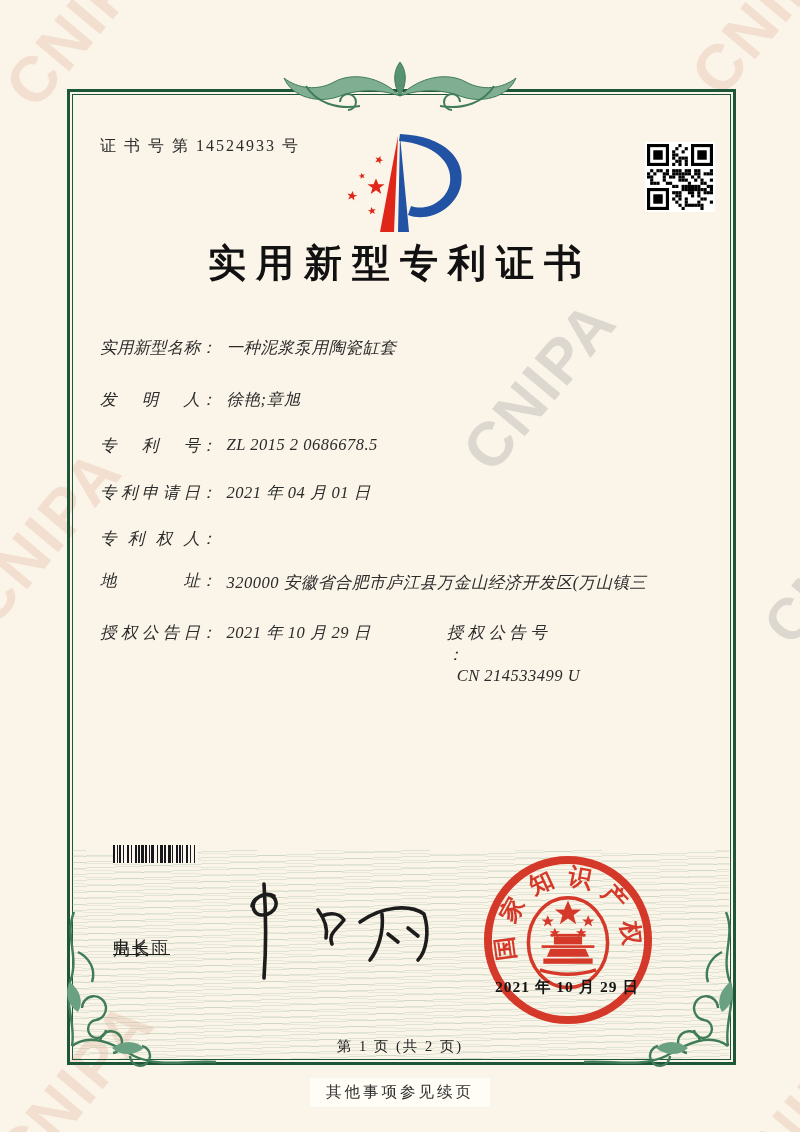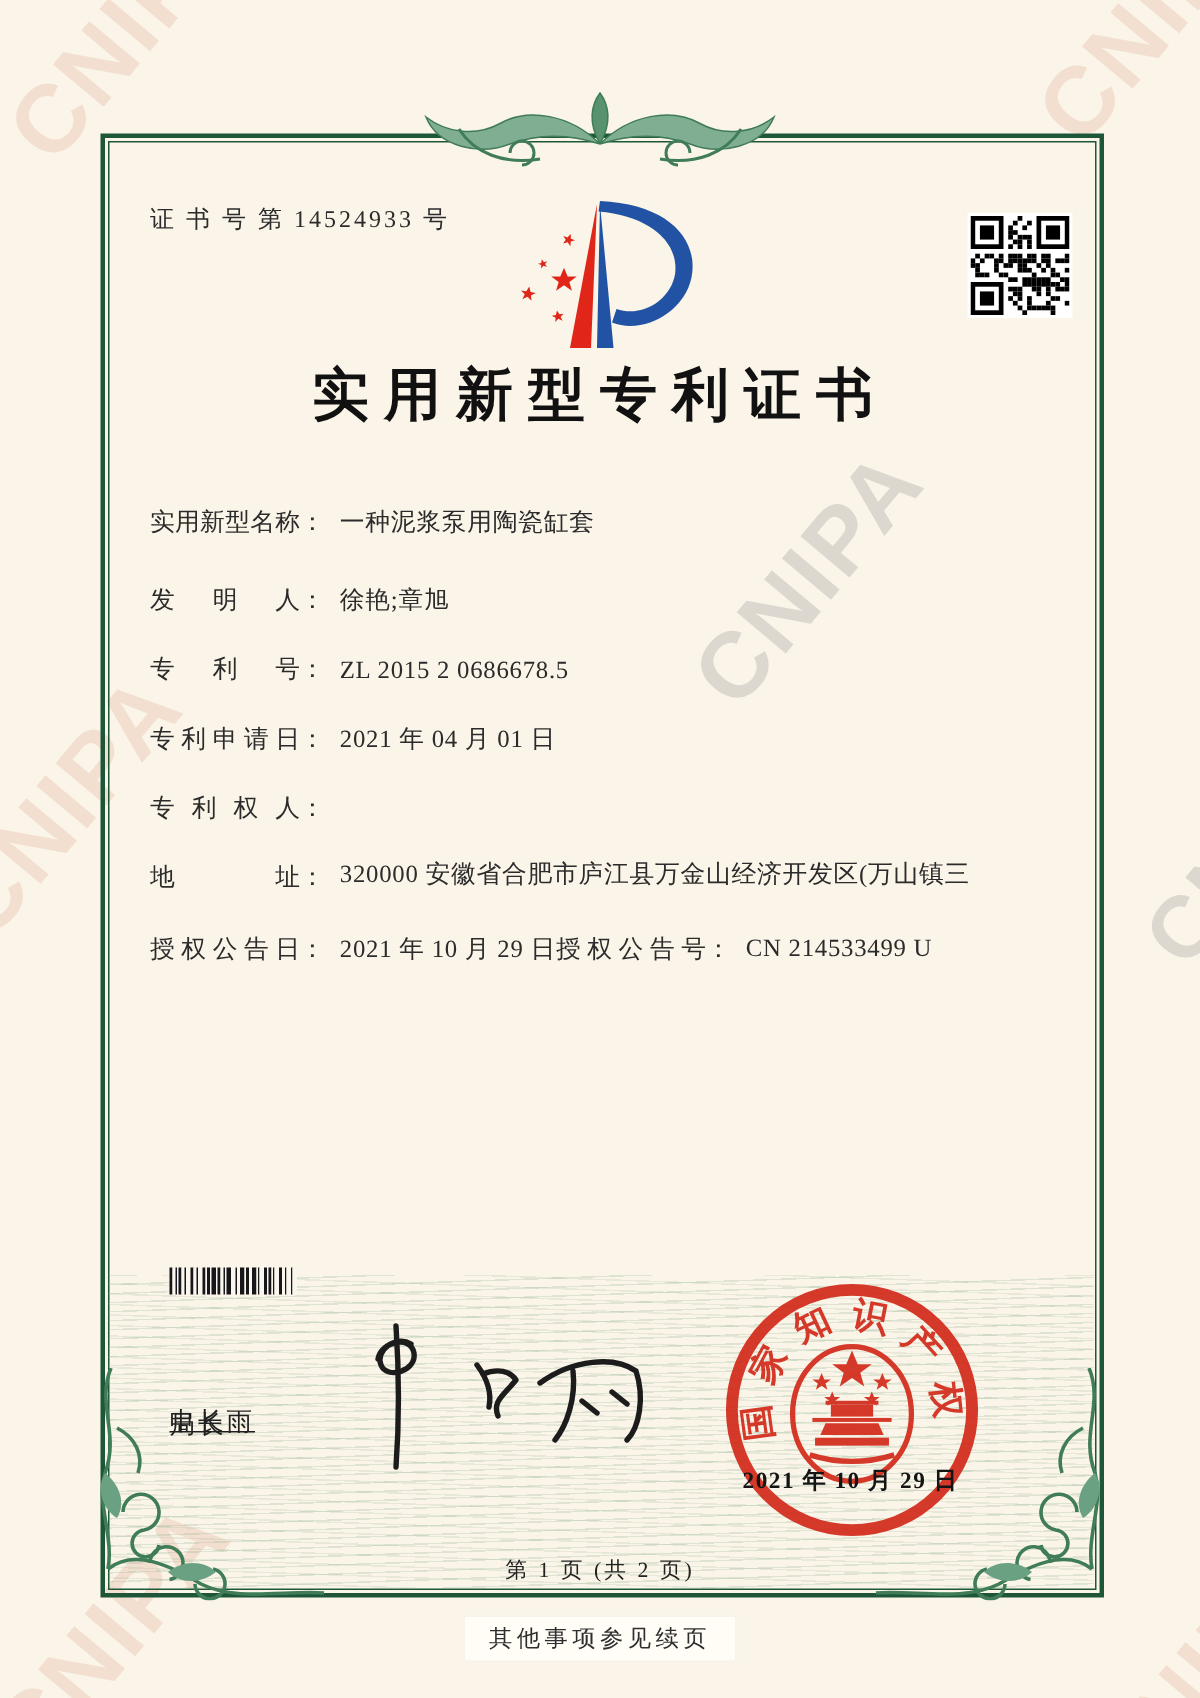--- a/index.html
+++ b/index.html
@@ -23,26 +23,26 @@
   
   .waveband{position:absolute;left:72px;top:850px;width:657px;height:209px;
     background:
       repeating-linear-gradient(178deg, rgba(110,160,120,.20) 0 1px, transparent 1px 6px),
       repeating-linear-gradient(182deg, rgba(110,160,120,.14) 0 1px, transparent 1px 7px);}
   .certno{position:absolute;left:100px;top:136px;font-size:16px;letter-spacing:2px;}
   .title{position:absolute;left:0;top:238px;width:100%;text-align:center;
     font-size:38px;font-weight:bold;letter-spacing:10px;color:#111;}
   .qr{position:absolute;left:645px;top:142px;width:66px;height:66px;background:#fff;padding:2px;}
   .logo{position:absolute;left:330px;top:130px;}
-  .row{position:absolute;left:100px;font-size:16.5px;display:flex;align-items:flex-end;}
+  .row{position:absolute;left:100px;font-size:16.5px;display:flex;align-items:flex-start;font-style:italic;}
   .lab{display:inline-block;width:100px;text-align:justify;text-align-last:justify;white-space:nowrap;}
   .val{margin-left:10px;letter-spacing:0.5px;}
   .val .line{display:block;line-height:1.6;}
   .grant-group{display:flex;}
-  .grant-group.second{}
+  .grant-group.second{margin-left:76px;flex-direction:column;}
   .paras{position:absolute;left:100px;top:653px;width:602px;}
   .paras p{margin:0;text-indent:2em;font-size:16.5px;line-height:1.74;letter-spacing:0.6px;color:#242424;}
   .barcode{position:absolute;left:113px;top:845px;height:18px;display:flex;align-items:stretch;}
   .barcode span{display:block;height:100%;}
   .sig-label{position:absolute;left:113px;font-size:17px;letter-spacing:2px;color:#1f1f1f;}
   .sig-svg{position:absolute;left:226px;top:880px;}
   .seal{position:absolute;left:480px;top:852px;}
   .seal-date{position:absolute;left:486px;top:977px;width:162px;text-align:center;
     font-size:15.5px;font-weight:bold;letter-spacing:1px;color:#141414;}
   .pageinfo{position:absolute;left:0;top:1037px;width:100%;text-align:center;

